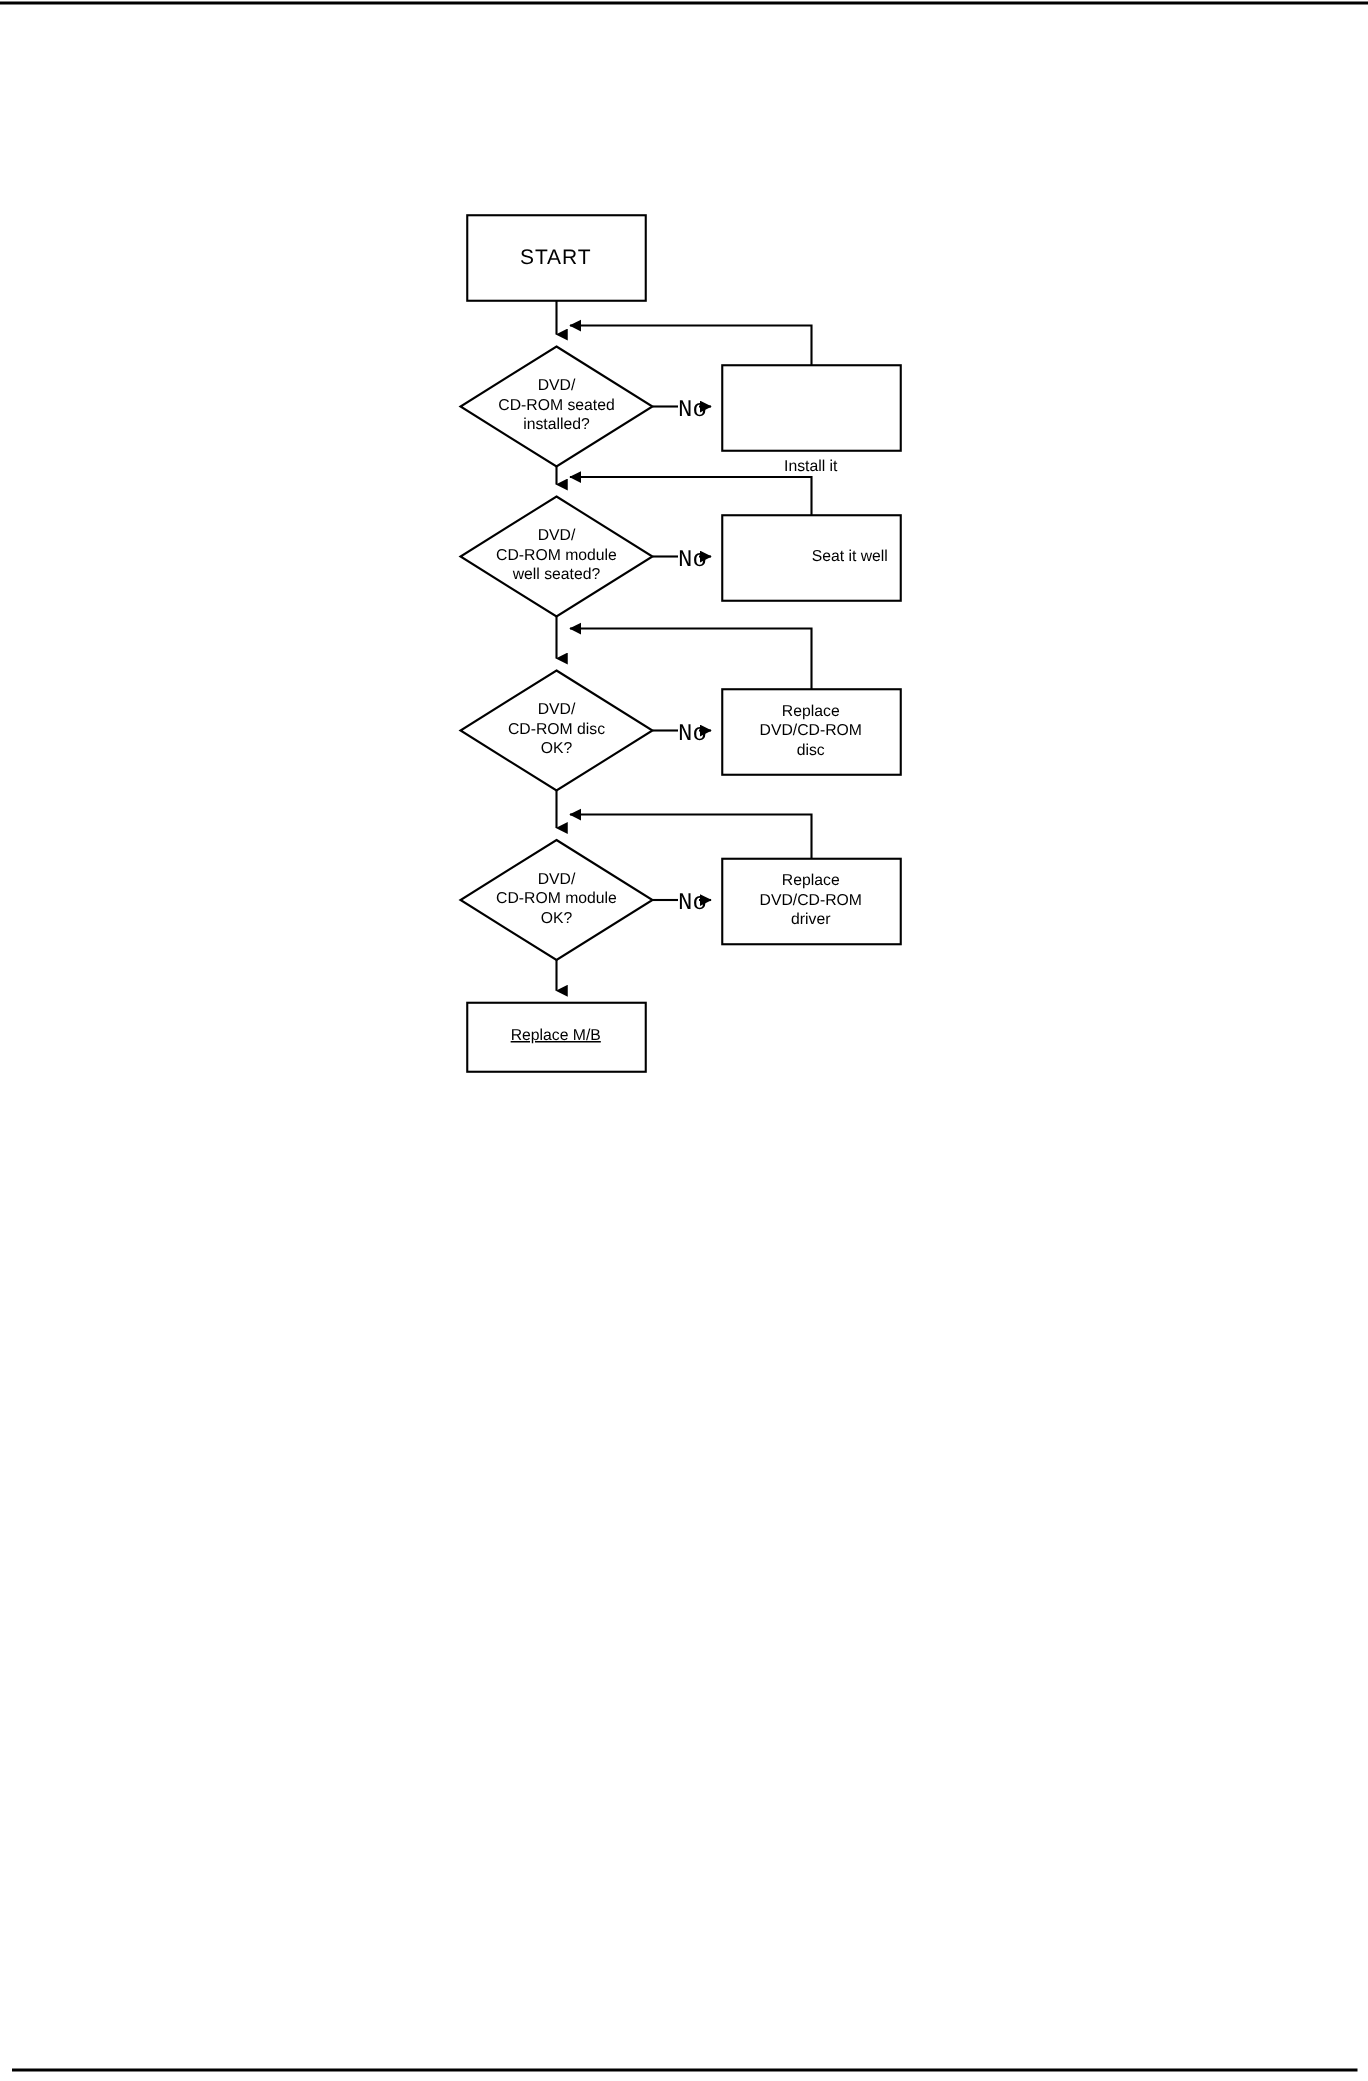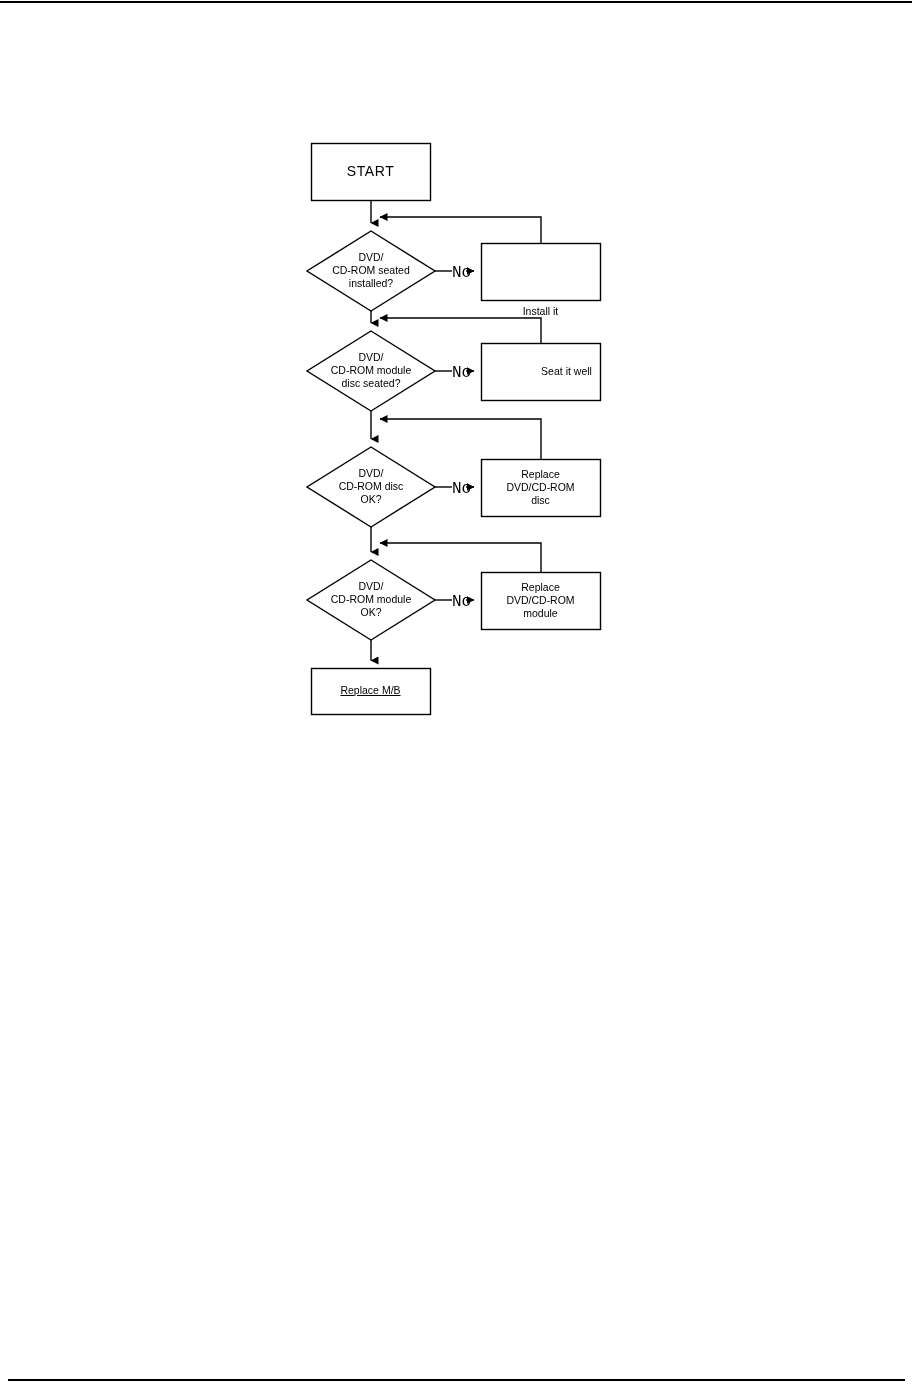--- a/index.html
+++ b/index.html
@@ -134,21 +134,21 @@
     <div>DVD/</div>
     <div>CD-ROM seated</div>
     <div>installed?</div>
   </div>
 
   <div class="node-text" style="left:481px; top:265px; width:119px;margin-top:40px;">Install it</div>
 
   <div class="node-text" style="left:296px; top:351px; width:150px;">
     <div>DVD/</div>
     <div>CD-ROM module</div>
-    <div>disc seated?</div>
+    <div>well seated?</div>
   </div>
 
   <div class="node-text" style="left:507px; top:365px; width:119px;">Seat it well</div>
 
   <div class="node-text" style="left:296px; top:467px; width:150px;">
     <div>DVD/</div>
     <div>CD-ROM disc</div>
     <div>OK?</div>
   </div>
 
@@ -160,21 +160,21 @@
 
   <div class="node-text" style="left:296px; top:580px; width:150px;">
     <div>DVD/</div>
     <div>CD-ROM module</div>
     <div>OK?</div>
   </div>
 
   <div class="node-text" style="left:481px; top:581px; width:119px;">
     <div>Replace</div>
     <div>DVD/CD-ROM</div>
-    <div>module</div>
+    <div>driver</div>
   </div>
 
   <div class="node-text" style="left:311px; top:684px; width:119px;text-decoration:underline;">Replace M/B</div>
 
   <div class="edge-label" style="left:452px; top:264px;">No</div>
   <div class="edge-label" style="left:452px; top:364px;">No</div>
   <div class="edge-label" style="left:452px; top:480px;">No</div>
   <div class="edge-label" style="left:452px; top:593px;">No</div>
 
   <div class="rule-bottom"></div>

